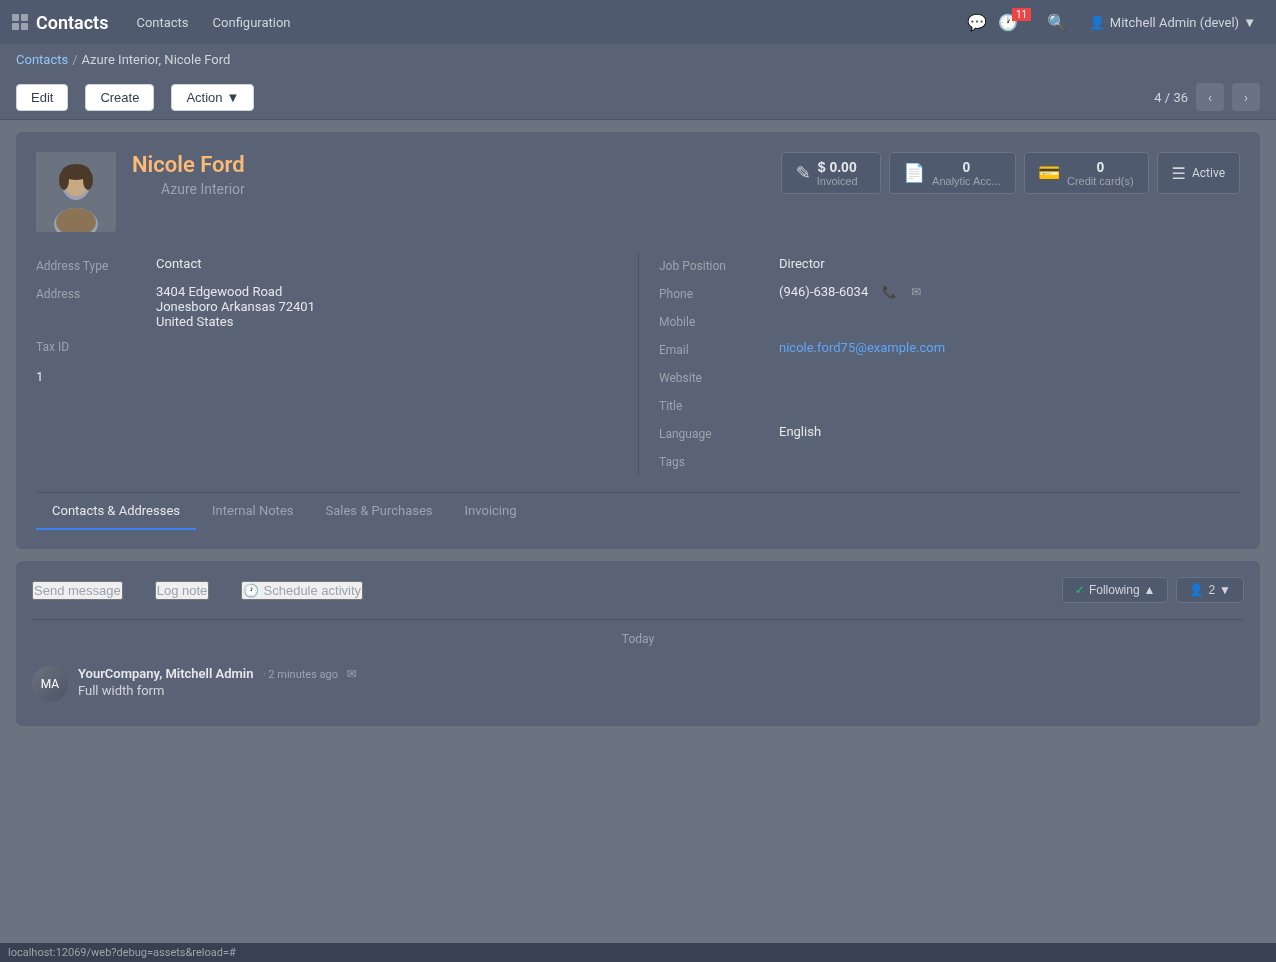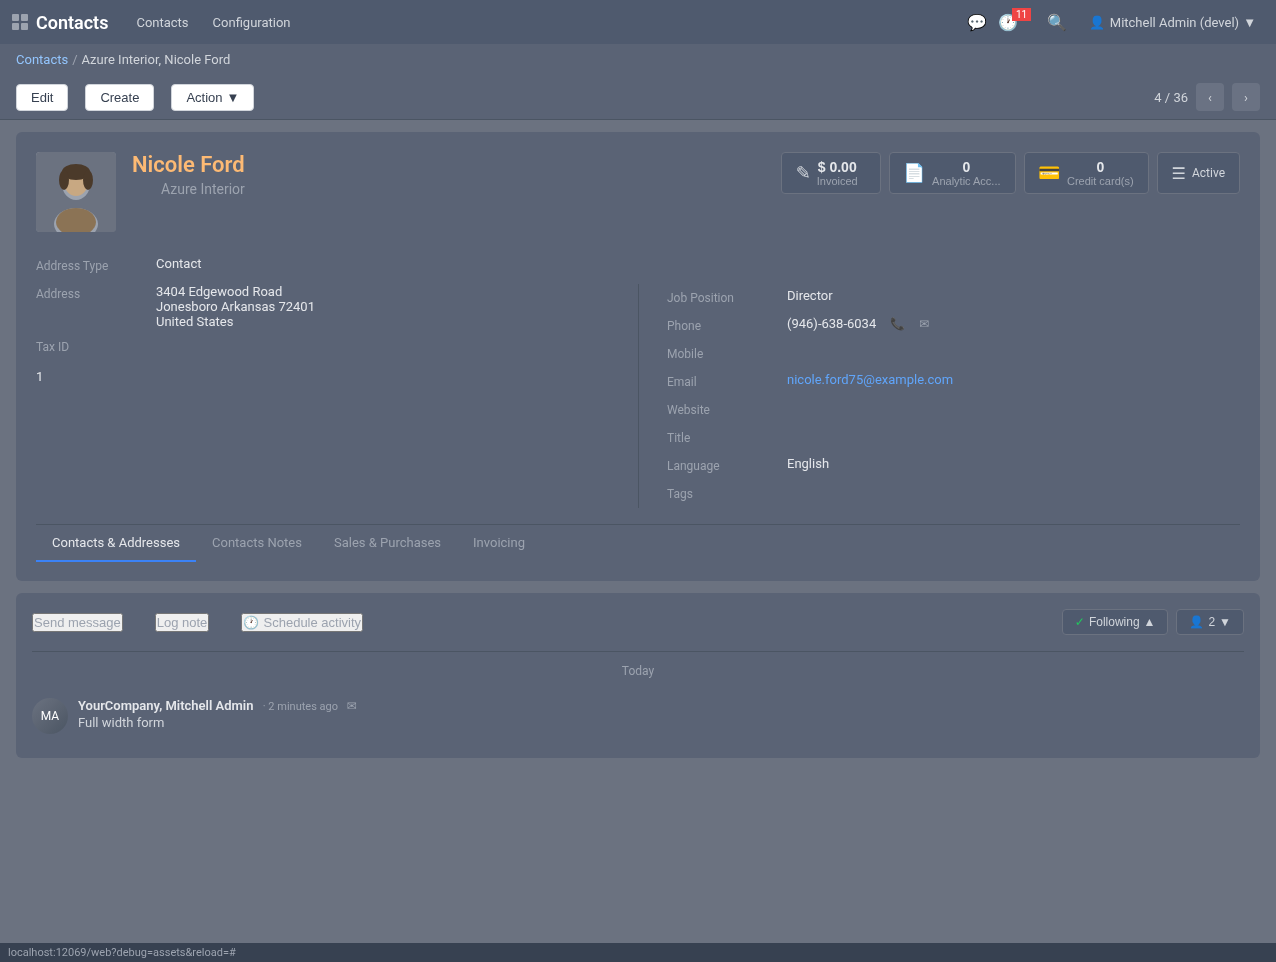--- a/index.html
+++ b/index.html
@@ -181,21 +181,21 @@
       cursor: pointer;
     }
 
     
     .form-grid {
       display: grid;
       grid-template-columns: 1fr 1fr;
       gap: 0;
     }
     .form-left { padding-right: 20px; }
-    .form-right { padding-left: 28px; border-left: 1px solid #4b5563; margin-top: 32px; }
+    .form-right { padding-left: 20px; border-left: 1px solid #4b5563; }
     .form-row {
       display: flex;
       align-items: flex-start;
       padding: 4px 0;
       min-height: 28px;
     }
     .form-label {
       width: 120px;
       color: #9ca3af;
       font-size: 12px;
@@ -509,21 +509,21 @@
         </div>
         <div class="form-row">
           <span class="form-label">Tags</span>
           <span class="form-value"></span>
         </div>
       </div>
     </div>
 
     <div class="tabs-bar">
       <div class="tab-item active">Contacts &amp; Addresses</div>
-      <div class="tab-item">Contacts Notes</div>
+      <div class="tab-item">Internal Notes</div>
       <div class="tab-item">Sales &amp; Purchases</div>
       <div class="tab-item">Invoicing</div>
     </div>
 
   </div>
 
   <div class="chatter-section">
     <div class="chatter-toolbar">
       <button class="chatter-btn">Send message</button>
       <button class="chatter-btn">Log note</button>

